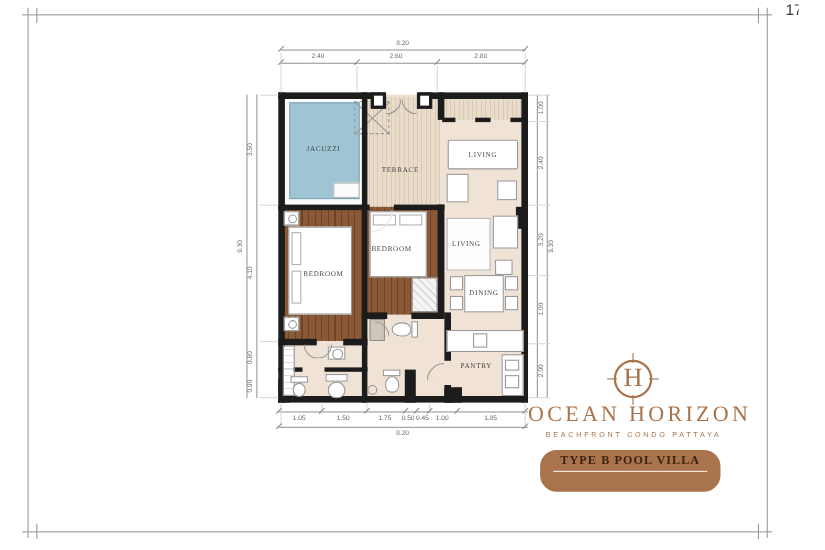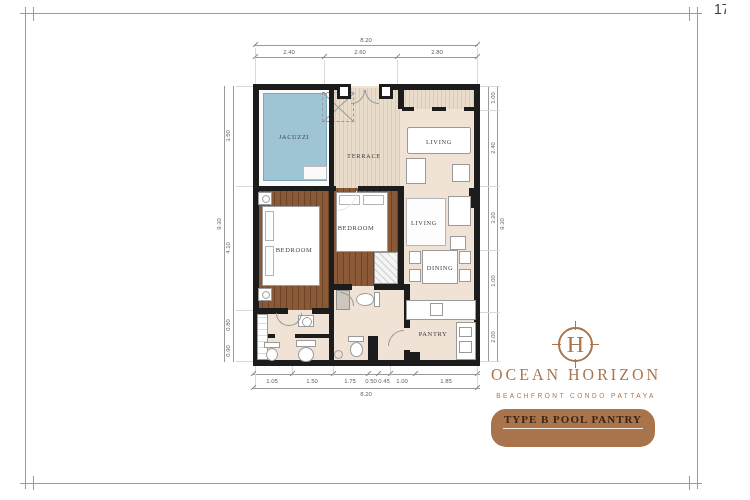--- a/index.html
+++ b/index.html
@@ -222,20 +222,20 @@
   <div class="dim v" style="left:493px;top:337px;">2.00</div>
   <div class="dim v" style="left:502px;top:224px;">9.30</div>
 
   <div class="abs brand" style="left:558px;top:327px;width:35px;height:35px;border:2px solid var(--brand,#A9744B);border-radius:50%;box-sizing:border-box;text-align:center;">
     <span style="font-family:'Liberation Serif',serif;font-size:24px;line-height:31px;">H</span>
   </div>
   <div class="abs" style="left:575px;top:321px;width:1px;height:9px;background:var(--brand,#A9744B);"></div>
   <div class="abs" style="left:575px;top:359px;width:1px;height:9px;background:var(--brand,#A9744B);"></div>
   <div class="abs" style="left:552px;top:344px;width:9px;height:1px;background:var(--brand,#A9744B);"></div>
   <div class="abs" style="left:590px;top:344px;width:9px;height:1px;background:var(--brand,#A9744B);"></div>
-  <div class="abs brand" style="left:480px;top:366px;width:192px;text-align:center;font-family:'Liberation Serif',serif;font-size:16px;letter-spacing:3px;white-space:nowrap;">OCEAN HORIZON</div>
+  <div class="abs brand" style="left:480px;top:366px;width:192px;text-align:center;font-family:'Liberation Serif',serif;font-size:20px;letter-spacing:3px;white-space:nowrap;">OCEAN HORIZON</div>
   <div class="abs brand" style="left:480px;top:392px;width:192px;text-align:center;font-size:6.5px;letter-spacing:2.5px;white-space:nowrap;">BEACHFRONT CONDO PATTAYA</div>
   <div class="abs" style="left:491px;top:409px;width:164px;height:38px;background:var(--brand,#A9744B);border-radius:15px;">
-    <div style="height:19px;line-height:21px;text-align:center;font-family:'Liberation Serif',serif;font-weight:bold;font-size:11px;color:var(--badge-text,#3A2314);letter-spacing:1px;">TYPE B POOL PANTRY</div>
+    <div style="height:19px;line-height:21px;text-align:center;font-family:'Liberation Serif',serif;font-weight:bold;font-size:11px;color:var(--badge-text,#3A2314);letter-spacing:1px;">TYPE B POOL VILLA</div>
     <div style="margin:0 12px;height:1px;background:#f5efe8;"></div>
   </div>
 
 </div>
 
 </body></html>

